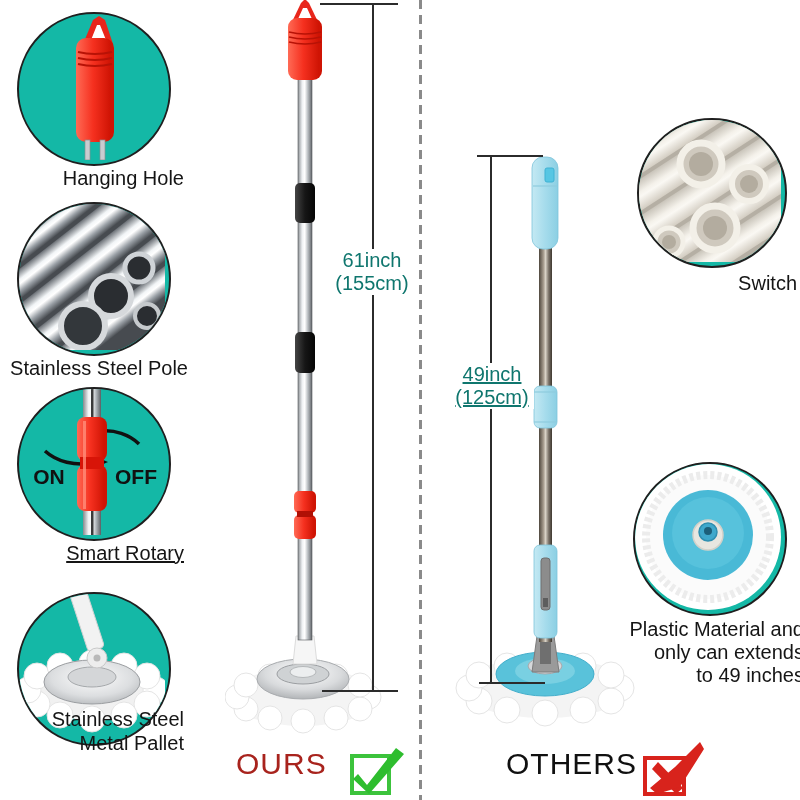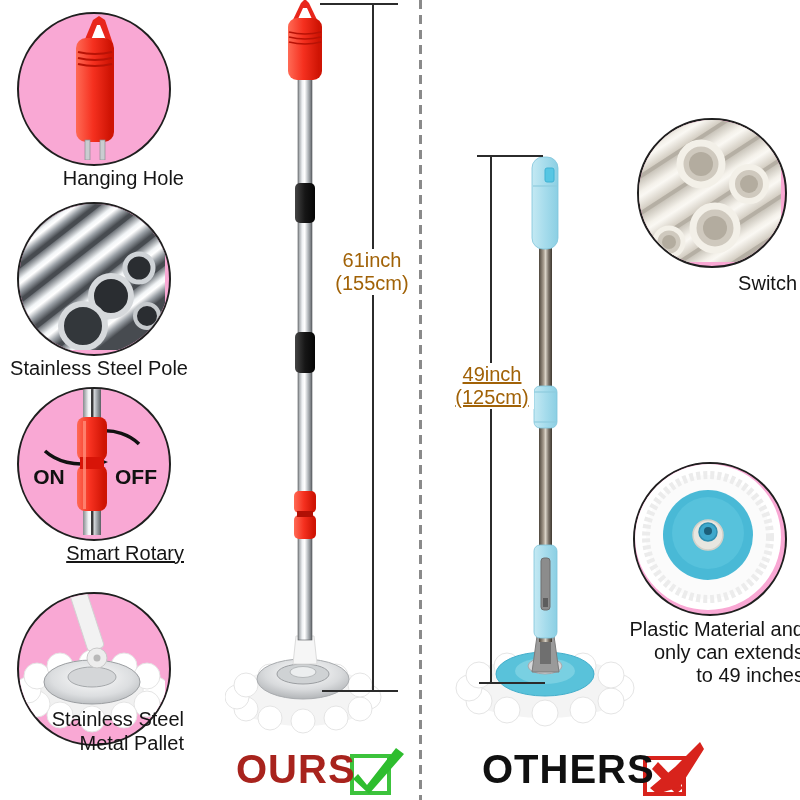--- a/index.html
+++ b/index.html
@@ -6,43 +6,43 @@
   body{
     width:800px;height:800px;position:relative;overflow:hidden;
     background:#ffffff;
     font-family:"Liberation Sans", sans-serif;
     color:#1a1a1a;
   }
   .abs{position:absolute;}
   
   .callout-circle{
     position:absolute;width:150px;height:150px;border-radius:50%;
-    border:2px solid #1f1f1f;overflow:hidden;background:#f9a8d4;
+    border:2px solid #1f1f1f;overflow:hidden;background:#14b8a6;
   }
   .callout-label{
     position:absolute;text-align:right;font-size:20px;line-height:24px;color:#151515;
   }
   
   .dim-line{position:absolute;background:#2b2b2b;z-index:2;}
   .dim-text{
     position:absolute;background:#ffffff;text-align:center;z-index:3;
-    font-size:20px;line-height:23px;color:#a16207;
+    font-size:20px;line-height:23px;color:#0f766e;
   }
   
   .divider{
     position:absolute;left:419px;top:0;width:3px;height:800px;
     background:repeating-linear-gradient(to bottom,#8a8a8a 0 9px,transparent 9px 15px);
     z-index:1;
   }
   
   .verdict{
-    position:absolute;font-size:40px;font-weight:bold;letter-spacing:1px;z-index:4;
+    position:absolute;font-size:30px;font-weight:normal;letter-spacing:1px;z-index:4;
   }
   .verdict-ours{left:236px;top:747px;color:#a8231d;}
-  .verdict-others{left:482px;top:747px;color:#101010;}
+  .verdict-others{left:506px;top:747px;color:#101010;}
   svg{display:block;}
 </style>
 </head>
 <body>
 
 <div class="divider"></div>
 
 <div class="callout-circle" style="left:17px;top:12px;">
   <svg width="146" height="146" viewBox="0 0 146 146">
     <defs>

